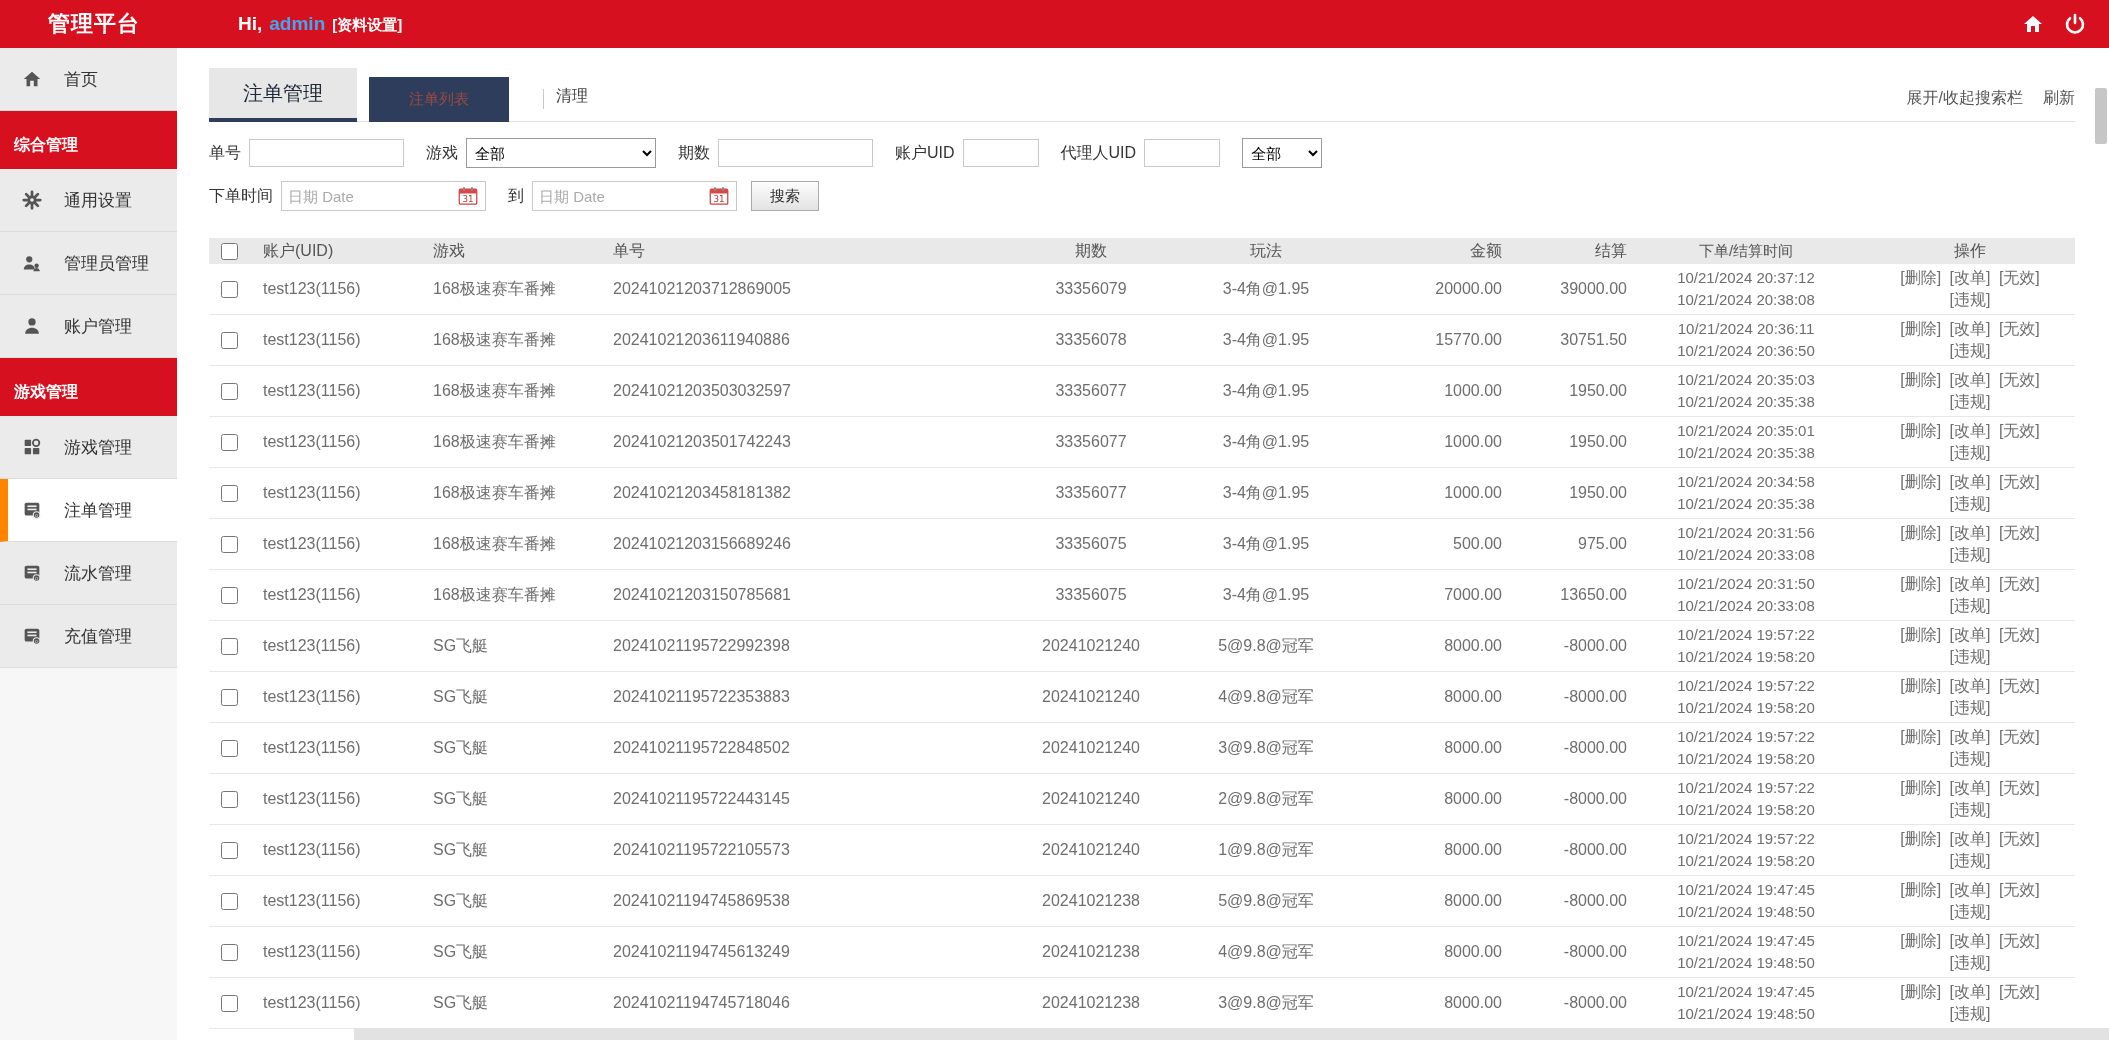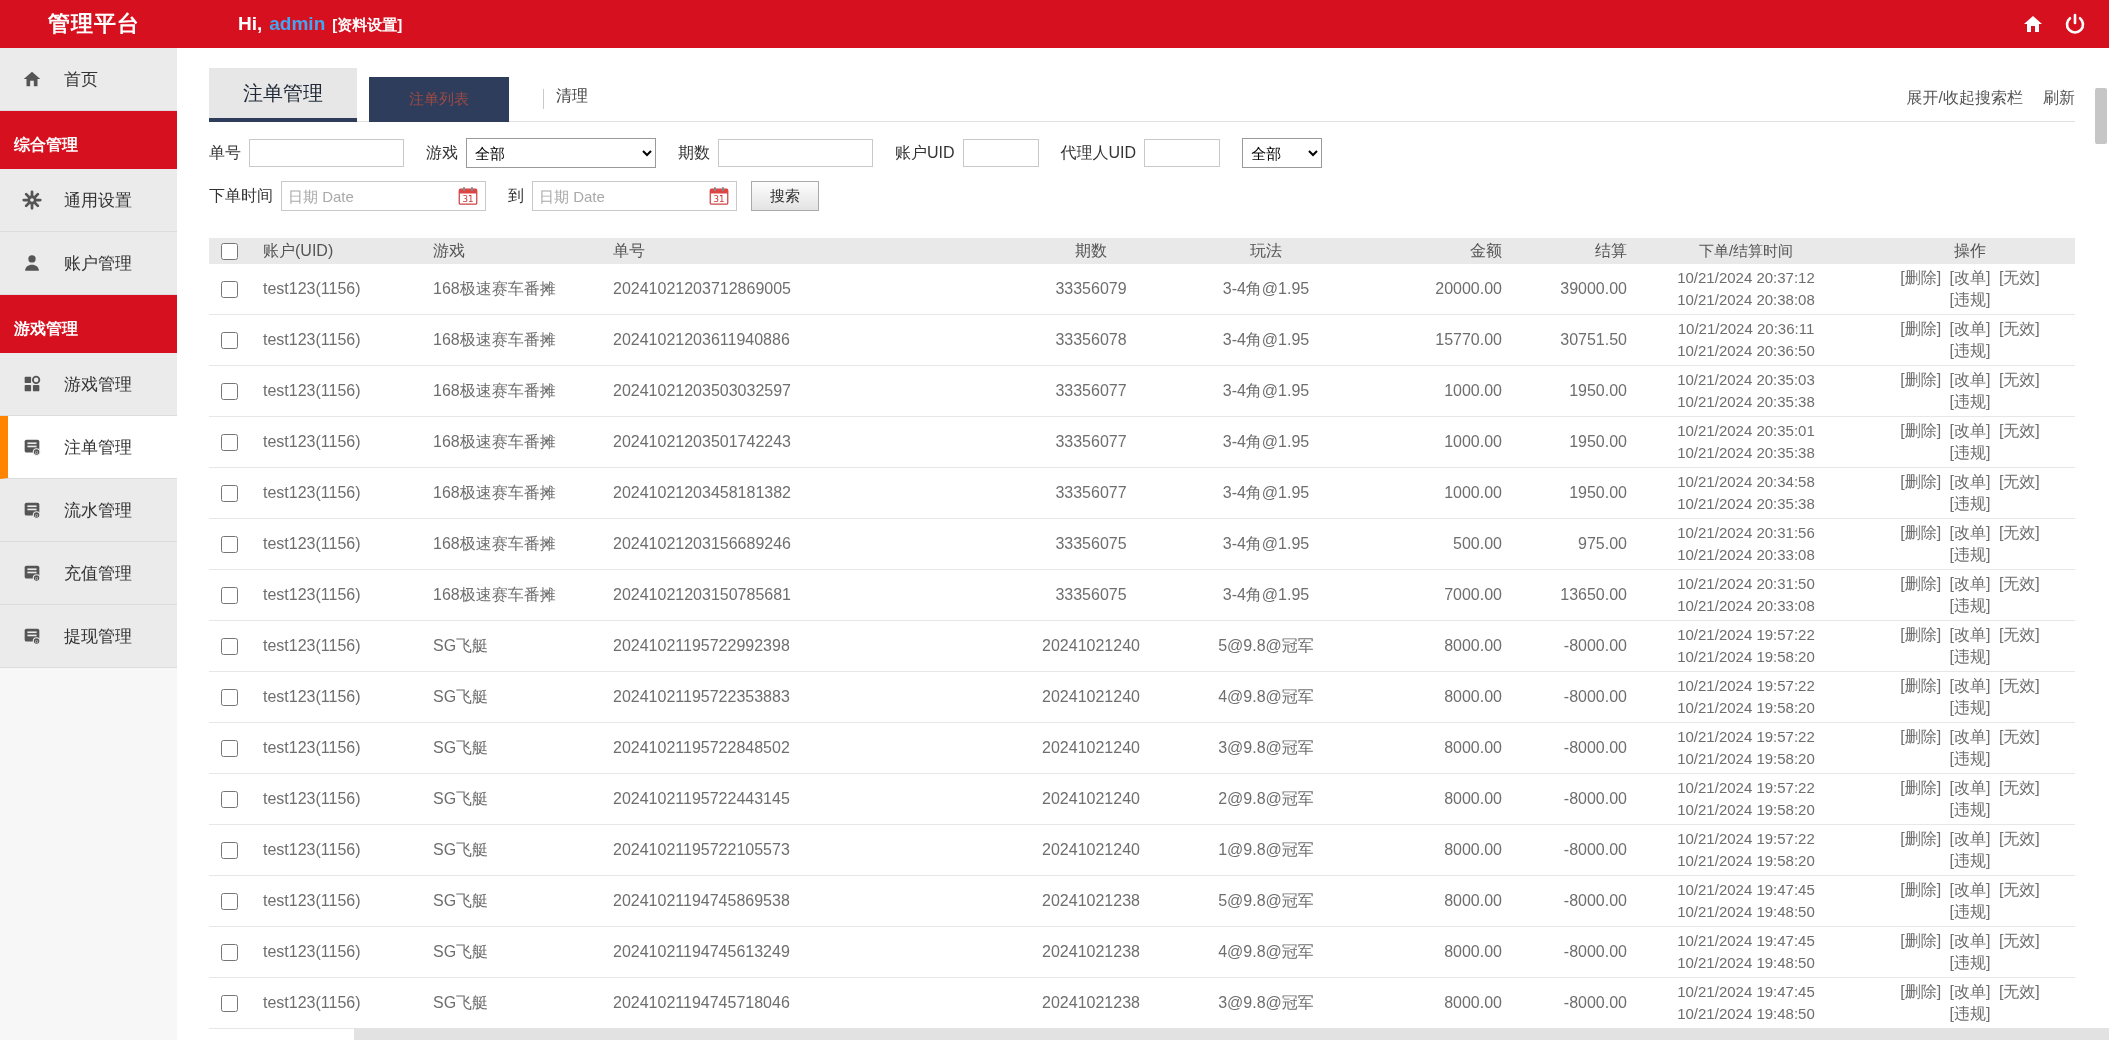--- a/index.html
+++ b/index.html
@@ -127,20 +127,31 @@
           </g>
           <circle cx="12" cy="12" r="5" fill="#555"></circle>
           <circle cx="12" cy="12" r="2" fill="#ebebeb"></circle>
         </svg>
       </span>
     <span>通用设置</span>
   </div>
     <div class="side-item">
     <span class="sicon">
         <svg width="22" height="22" viewBox="0 0 24 24">
+          <circle cx="9" cy="8" r="3.4" fill="#555"></circle>
+          <path d="M3 19c0-3.4 2.7-5.5 6-5.5s6 2.1 6 5.5z" fill="#555"></path>
+          <circle cx="17" cy="15" r="2.4" fill="#555"></circle>
+          <path d="M13.4 21c.3-2.2 1.8-3.6 3.6-3.6s3.3 1.4 3.6 3.6z" fill="#555"></path>
+        </svg>
+      </span>
+    <span>管理员管理</span>
+  </div>
+    <div class="side-item">
+    <span class="sicon">
+        <svg width="22" height="22" viewBox="0 0 24 24">
           <circle cx="12" cy="7.5" r="4" fill="#555"></circle>
           <path d="M4.5 20.5c0-4 3.4-6.5 7.5-6.5s7.5 2.5 7.5 6.5z" fill="#555"></path>
         </svg>
       </span>
     <span>账户管理</span>
   </div>
     <div class="side-section">
     <span>游戏管理</span>
   </div>
     <div class="side-item">
@@ -182,32 +193,20 @@
     <span class="sicon">
         <svg width="22" height="22" viewBox="0 0 24 24">
           <rect x="4" y="4" width="16" height="14" rx="2" fill="#555"></rect>
           <rect x="7" y="7" width="10" height="1.8" fill="#ebebeb"></rect>
           <rect x="7" y="10.5" width="10" height="1.8" fill="#ebebeb"></rect>
           <circle cx="17" cy="17.5" r="3.6" fill="#555" stroke="#ebebeb" stroke-width="1.2"></circle>
           <text x="17" y="19.8" font-size="5.5" text-anchor="middle" fill="#ebebeb" font-family="DejaVu Sans">o</text>
         </svg>
       </span>
     <span>充值管理</span>
-  </div>
-    <div class="side-item">
-    <span class="sicon">
-        <svg width="22" height="22" viewBox="0 0 24 24">
-          <rect x="4" y="4" width="16" height="14" rx="2" fill="#555"></rect>
-          <rect x="7" y="7" width="10" height="1.8" fill="#ebebeb"></rect>
-          <rect x="7" y="10.5" width="10" height="1.8" fill="#ebebeb"></rect>
-          <circle cx="17" cy="17.5" r="3.6" fill="#555" stroke="#ebebeb" stroke-width="1.2"></circle>
-          <text x="17" y="19.8" font-size="5.5" text-anchor="middle" fill="#ebebeb" font-family="DejaVu Sans">o</text>
-        </svg>
-      </span>
-    <span>提现管理</span>
   </div>
   </aside>
 
 <main class="main">
   <div class="content">
 
     <div class="tabbar">
       <div class="module-tab">注单管理</div>
       <div class="subtab">注单列表</div>
       <div class="tab-divider"></div>

